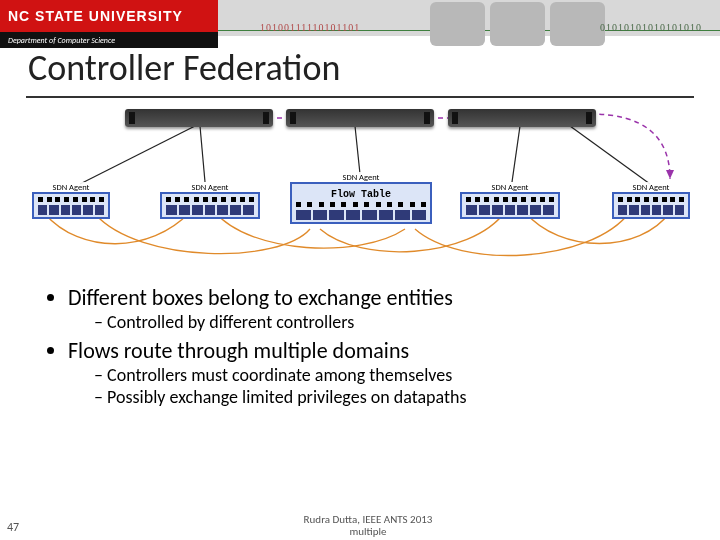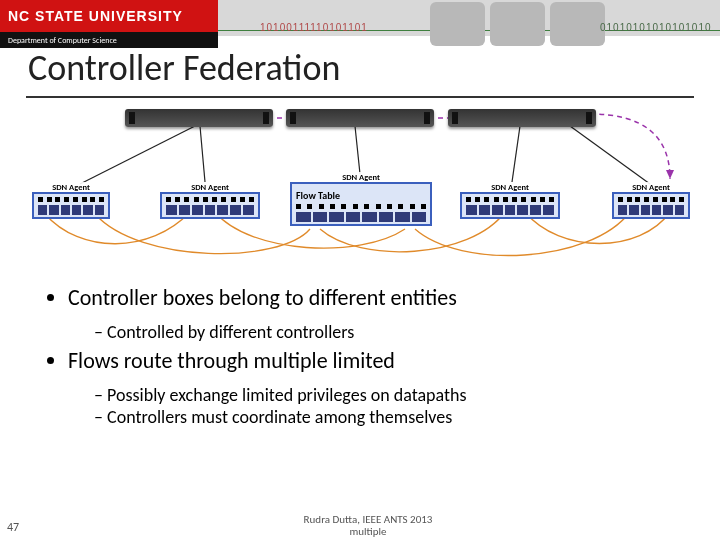--- a/index.html
+++ b/index.html
@@ -1,45 +1,45 @@
 <!DOCTYPE html>
 <html><head>
 <meta charset="utf-8">
 <style>
   * { margin:0; padding:0; box-sizing:border-box; }
   html, body { width:720px; height:540px; font-family:Calibri, Arial, sans-serif; background:#fff; overflow:hidden; }
   
   .banner { position:relative; width:720px; height:36px; background:#d8d8d8; }
   .banner .redbox { position:absolute; left:0; top:0; width:218px; height:32px; background:#d01212; color:#fff; font-size:14px; font-weight:bold; letter-spacing:1px; display:flex; align-items:center; padding-left:8px; font-family:Arial, sans-serif; }
-  .banner .deptbar { position:absolute; left:0; top:32px; width:218px; height:16px; background:#111; color:#fff; font-size:8px; display:flex; align-items:center; padding-left:8px; }
+  .banner .deptbar { position:absolute; left:0; top:32px; width:218px; height:16px; background:#111; color:#fff; font-size:8px; font-style:italic; display:flex; align-items:center; padding-left:8px; }
   .banner .greenline { position:absolute; left:218px; top:30px; right:0; border-top:1.5px solid #3f7f3f; }
   .banner .wolf { position:absolute; top:2px; width:55px; height:44px; background:#b8b8b8; border-radius:6px; }
-  .banner .binary { position:absolute; top:22px; font-size:10px; letter-spacing:1px; font-family:Liberation Sans, sans-serif;text-align:center; }
+  .banner .binary { position:absolute; top:22px; font-size:10px; letter-spacing:1px; font-family:Liberation Serif, serif;text-align:center; }
   .title { font-size:36px; padding:10px 0 6px 28px; color:#222; }
   .titlehr { margin:0 26px 6px 26px; border:none; border-top:2px solid #333; }
   
   .diag { position:relative; width:720px; height:180px; }
   .controller { position:absolute; width:148px; height:18px; background:linear-gradient(#333,#555); border-radius:3px; box-shadow:0 2px 3px rgba(0,0,0,.4); }
   .controller:before,.controller:after{content:"";position:absolute;top:3px;width:6px;height:12px;background:#111;}
   .controller:before{left:4px;} .controller:after{right:4px;}
   .switch { position:absolute; width:100px; }
   .switch.small { width:78px; }
   .switch.big { width:142px; }
-  .agentlabel { font-size:8.5px; text-align:center; background:rgba(255,255,255,.9);font-weight:bold; }
+  .agentlabel { font-size:8.5px; text-align:center; background:rgba(255,255,255,.9); }
   .swbox { position:relative; border:2px solid #3b5fbd; background:#dce5f7; padding:3px 4px 2px 4px; }
   .dotrow { display:flex; gap:2px; justify-content:space-between; margin-bottom:3px; }
   .dot { width:5px; height:5px; background:#000; }
   .portrow { display:flex; gap:2px; justify-content:space-between; }
   .port { flex:1; height:10px; background:#2f3a78; }
-  .ftlabel { font-size:10px; font-weight:bold; margin:2px 0 2px 0; }
+  .ftlabel { text-align:center; font-size:10px; font-weight:bold; margin:2px 0 2px 0;font-family:Liberation Mono, monospace; }
   svg.overlay { position:absolute; left:0; top:0; width:720px; height:180px; pointer-events:none; }
   
   .slidebody { padding:0 36px 0 44px; font-size:22px; }
   .slidebody ul { list-style:disc; padding-left:24px; }
-  .slidebody ul ul { list-style:none; padding-left:26px; font-size:18px; margin-top:10px; margin-bottom:4px; }
+  .slidebody ul ul { list-style:none; padding-left:26px; font-size:18px; margin-top:0; margin-bottom:4px; }
   .slidebody ul ul li:before { content:"– "; }
   .pagenum { position:absolute; left:7px; bottom:6px; font-size:12px; color:#555; }
   .footer { position:absolute; left:16px; right:0; bottom:0; text-align:center; font-size:11px; color:#555; line-height:1.1; padding-bottom:2px;}
 </style>
 </head>
 <body>
 
 <div class="banner">
   <div class="redbox">NC STATE UNIVERSITY</div>
   <div class="deptbar">Department of Computer Science</div>
@@ -221,29 +221,29 @@
           <div class="port"></div>
           <div class="port"></div>
           <div class="port"></div>
         </div>
     </div>
   </div>
 </div>
 
 <div class="slidebody">
   <ul>
-    <li><span>Controller boxes belong to different entities</span>
+    <li><span>Different boxes belong to exchange entities</span>
       <ul>
           <li><span>Controlled by different controllers</span></li>
         </ul>
     </li>
-    <li><span>Flows route through multiple limited</span>
+    <li><span>Flows route through multiple domains</span>
       <ul>
+        <li><span>Controllers must coordinate among themselves</span></li>
         <li><span>Possibly exchange limited privileges on datapaths</span></li>
-        <li><span>Controllers must coordinate among themselves</span></li>
       </ul>
     </li>
   </ul>
 </div>
 
 <div class="pagenum">47</div>
 <div class="footer">
   <span>Rudra Dutta, IEEE ANTS 2013</span><br>
   <span>multiple</span>
 </div>

